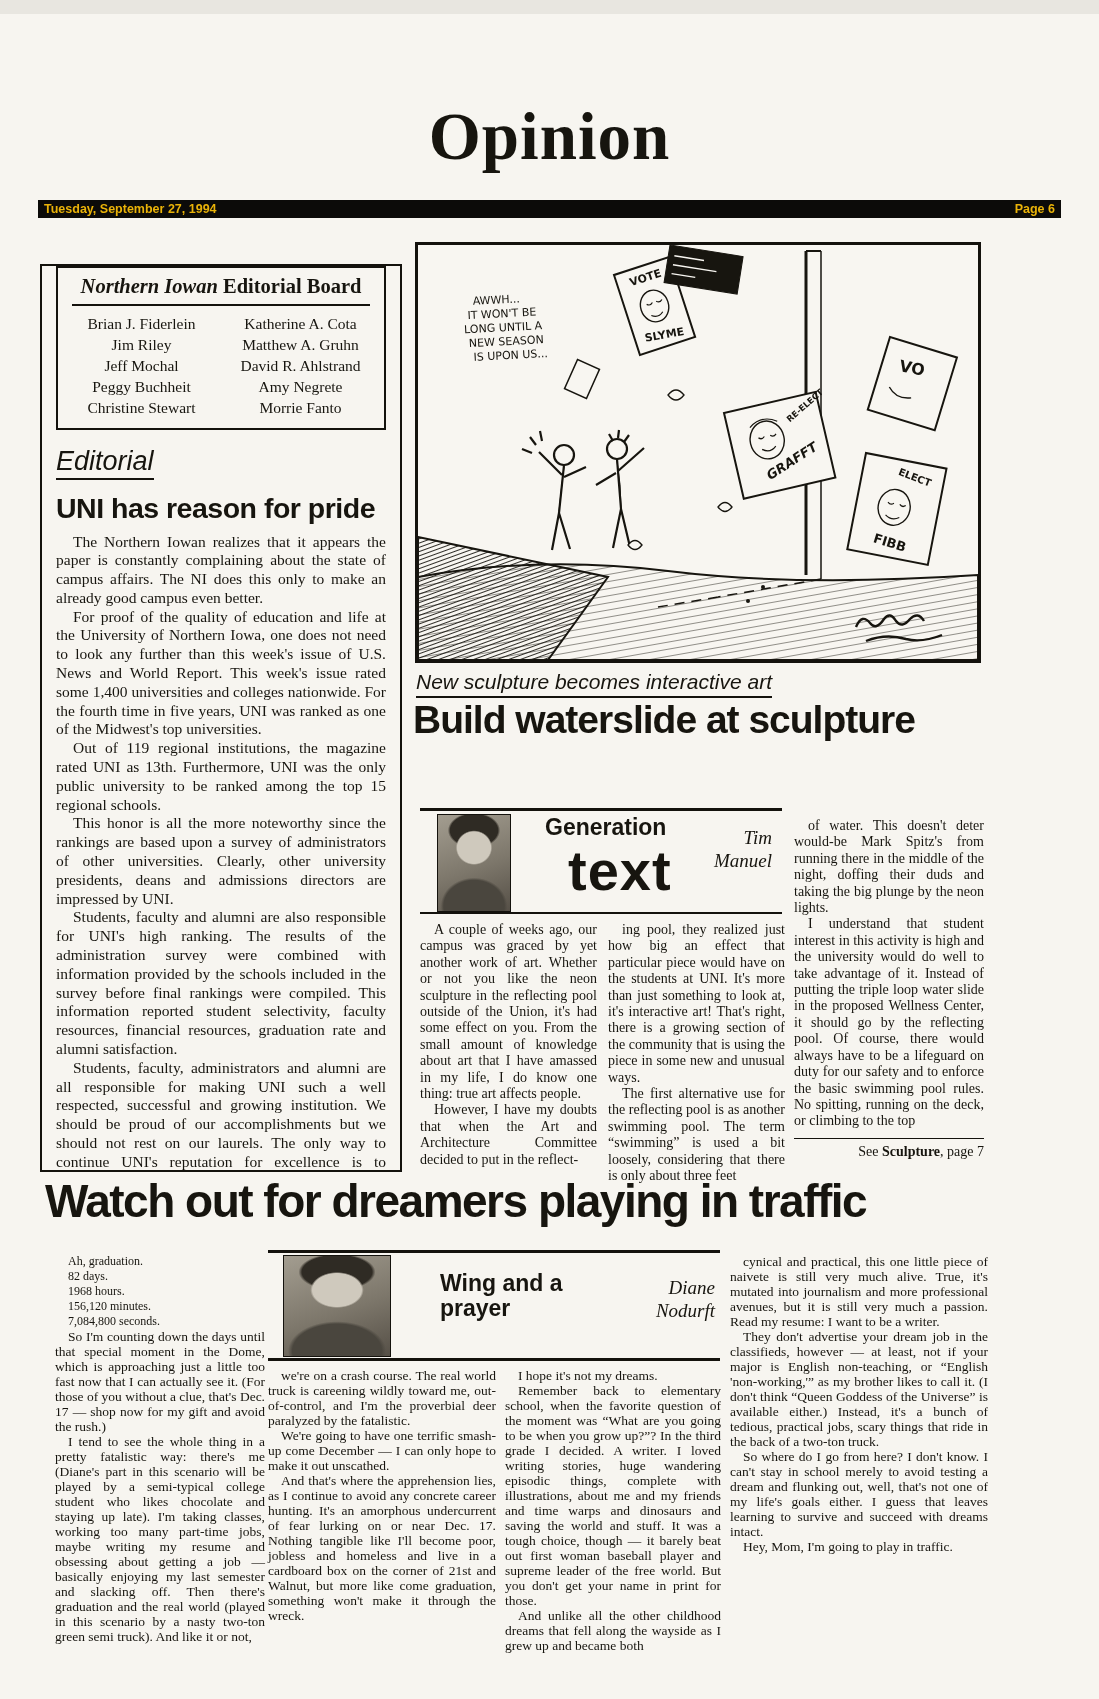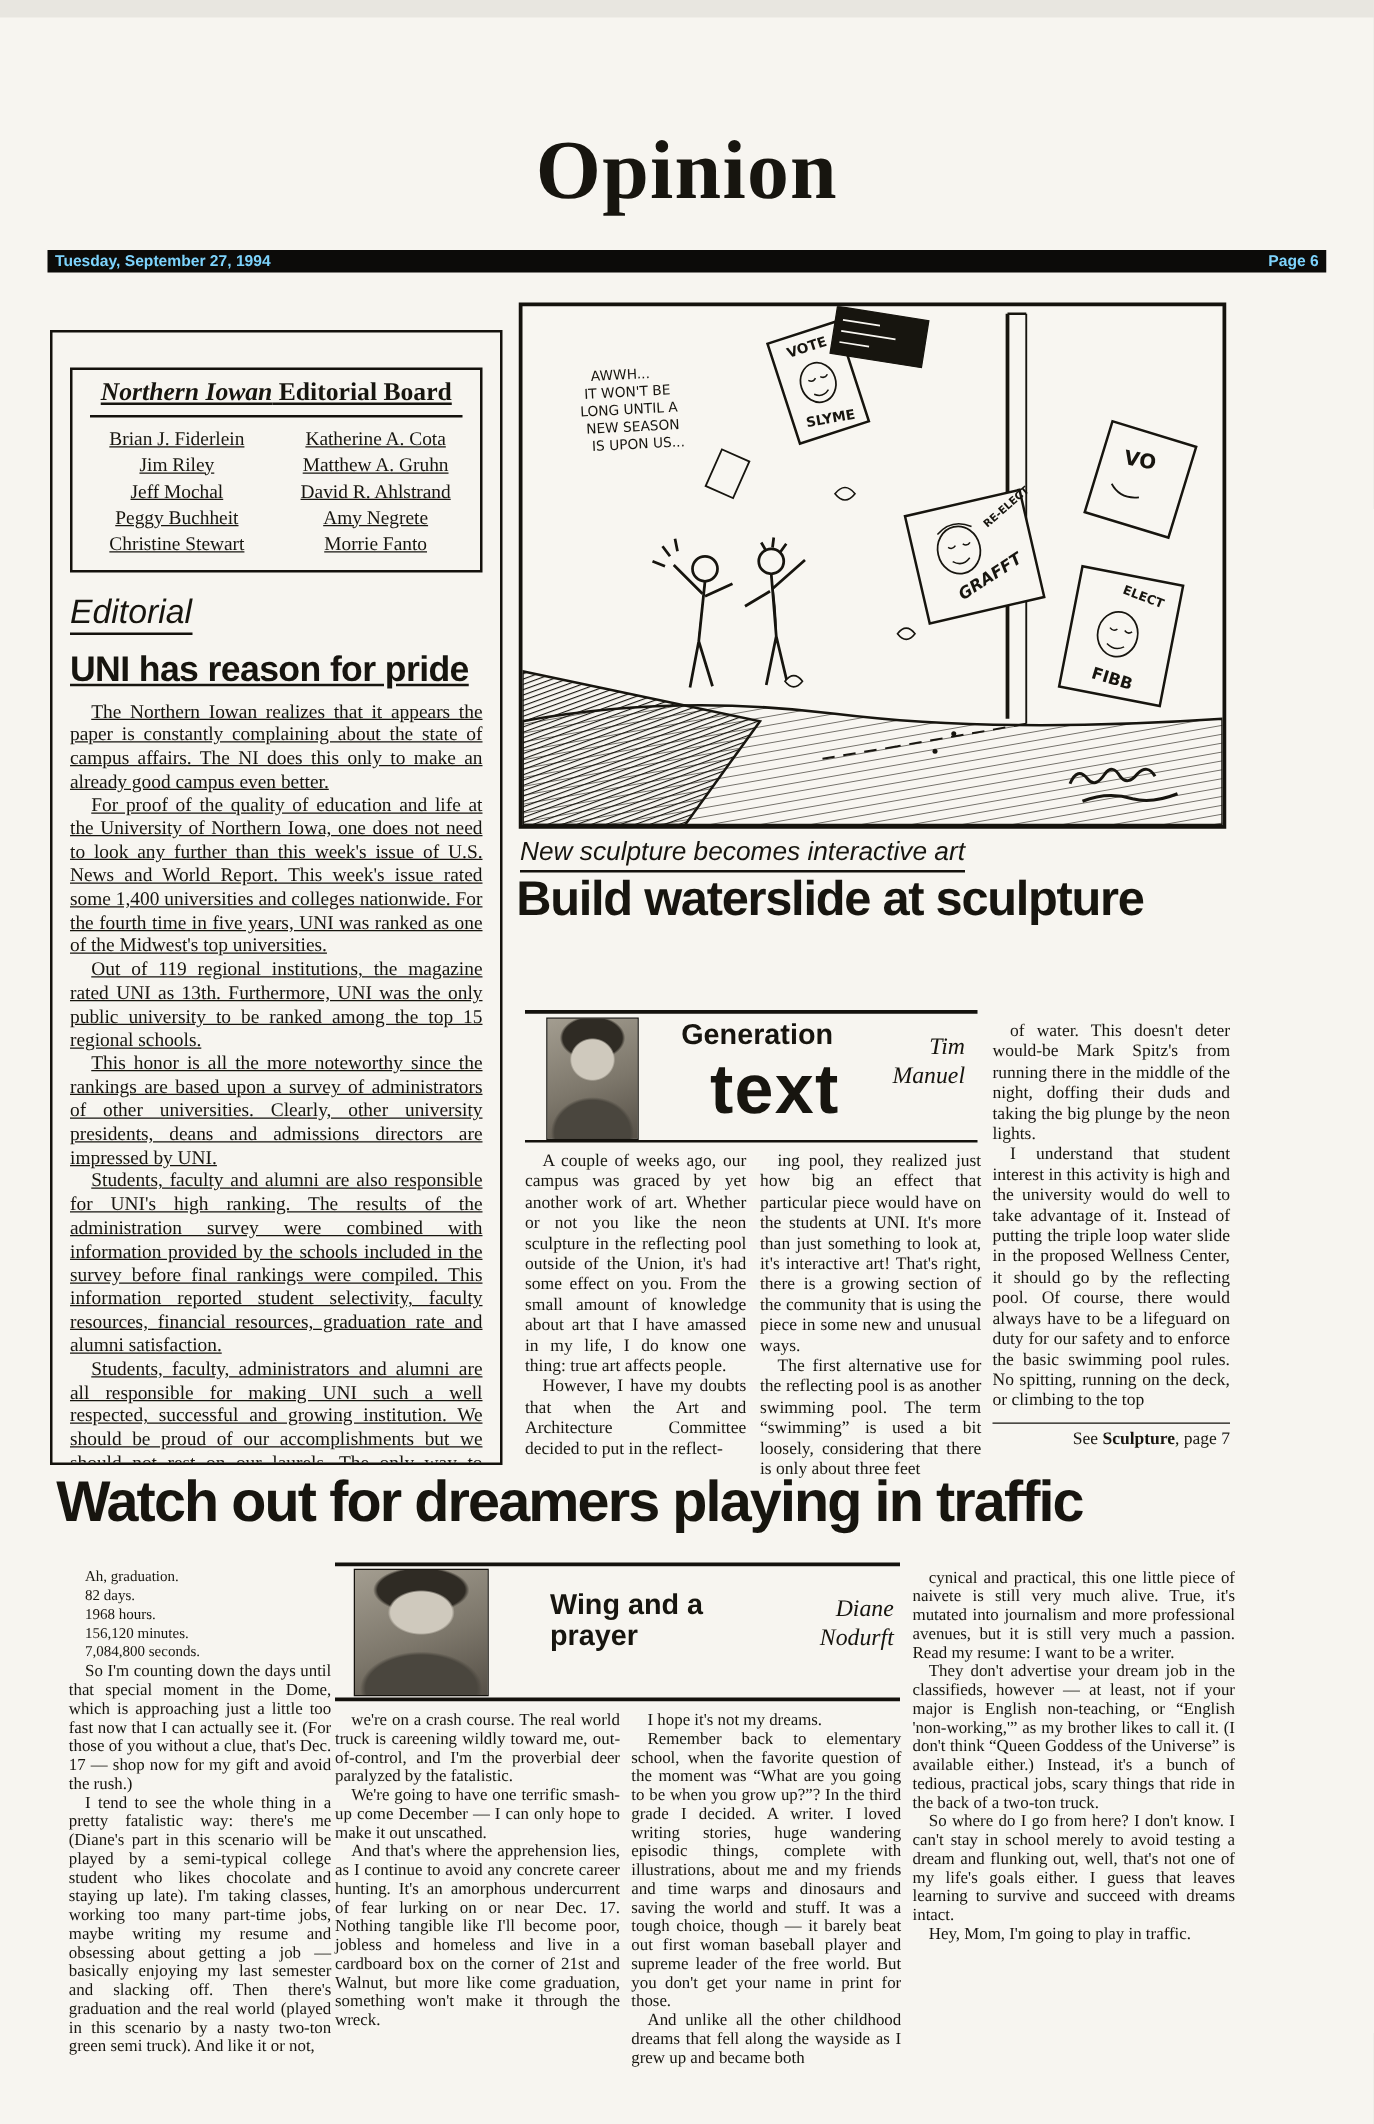--- a/index.html
+++ b/index.html
@@ -2,25 +2,25 @@
 <html><head>
 <meta charset="utf-8">
 <style>
   html,body{margin:0;padding:0;background:#e8e6e0;}
   .page{position:relative;width:1099px;height:1699px;background:#f7f5f0;color:#17150f;
         font-family:"Liberation Serif",serif;overflow:hidden;margin:14px auto;}
   
   .masthead{position:absolute;left:0;top:84px;width:100%;text-align:center;
             font-family:"Liberation Serif",serif;font-size:67px;font-weight:600;letter-spacing:1px;}
   .datebar{position:absolute;left:38px;top:186px;width:1023px;height:18px;background:#0c0b09;
-           color:#7dd3fc;font-family:"Liberation Sans",sans-serif;font-weight:700;font-size:12.5px;
+           color:#eab308;font-family:"Liberation Sans",sans-serif;font-weight:700;font-size:12.5px;
            display:flex;justify-content:space-between;align-items:center;padding:0 6px;box-sizing:border-box;}
   
   .ed-box{position:absolute;left:40px;top:250px;width:362px;height:908px;border:2.5px solid #14120d;
-          box-sizing:border-box;padding:28px 14px;overflow:hidden;text-decoration:underline;}
+          box-sizing:border-box;padding:0 14px;overflow:hidden;}
   .board{border:2px solid #14120d;padding:7px 4px 10px 4px;}
   .board-title{text-align:center;font-size:20.5px;font-weight:700;}
   .bt-italic{font-style:italic;}
   .board-rule{height:1.5px;background:#14120d;margin:6px 10px 7px 10px;}
   .board-cols{display:flex;}
   .board-col{flex:1;text-align:center;font-size:15.5px;line-height:21px;}
   .ed-label{display:inline-block;margin-top:16px;font-family:"Liberation Sans",sans-serif;
             font-style:italic;font-size:27px;border-bottom:2.5px solid #14120d;padding-bottom:1px;}
   .ed-headline{margin:12px 0 8px 0;font-family:"Liberation Sans",sans-serif;font-weight:700;
                font-size:28.5px;letter-spacing:-0.5px;}

